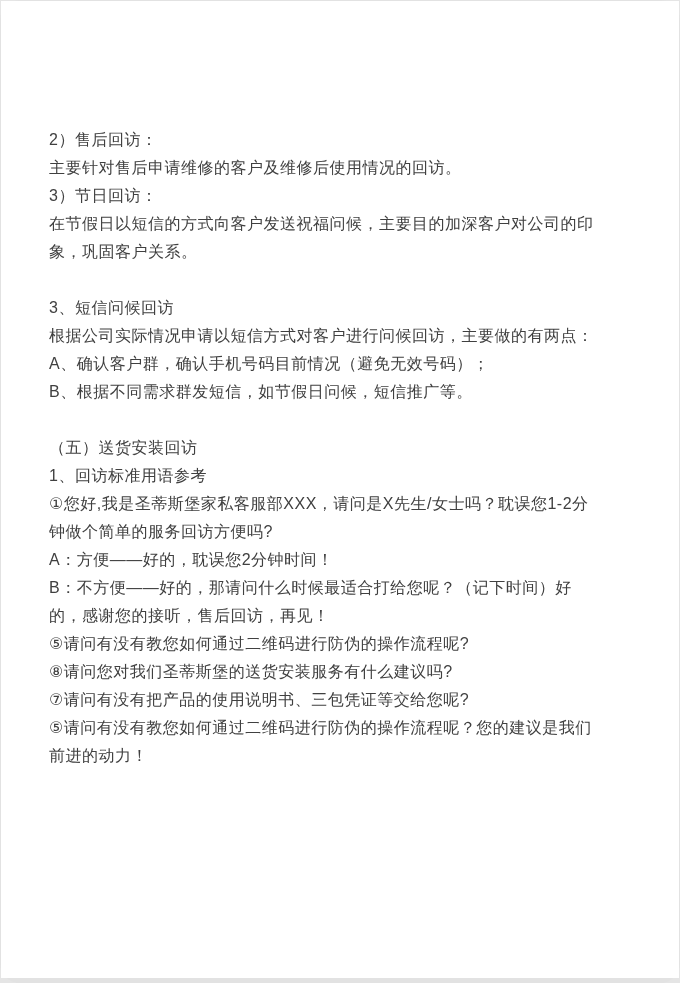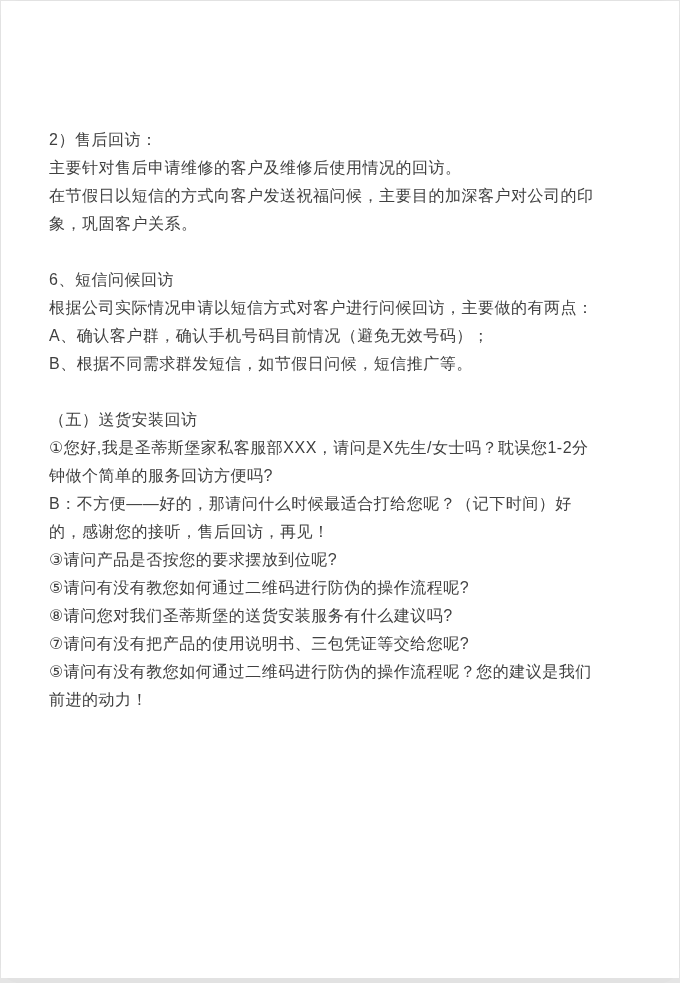--- a/index.html
+++ b/index.html
@@ -44,28 +44,30 @@
   }
 </style>
 </head>
 <body>
 
 <div class="viewport">
   <div class="page">
     <div class="content">
       <p>2）售后回访：</p>
       <p>主要针对售后申请维修的客户及维修后使用情况的回访。</p>
+      <p>3）节日回访：</p>
       <p>在节假日以短信的方式向客户发送祝福问候，主要目的加深客户对公司的印象，巩固客户关系。</p>
-      <p class="gap">6、短信问候回访</p>
+      <p class="gap">3、短信问候回访</p>
       <p>根据公司实际情况申请以短信方式对客户进行问候回访，主要做的有两点：</p>
       <p>A、确认客户群，确认手机号码目前情况（避免无效号码）；</p>
       <p>B、根据不同需求群发短信，如节假日问候，短信推广等。</p>
       <p class="gap">（五）送货安装回访</p>
+      <p>1、回访标准用语参考</p>
       <p>①您好,我是圣蒂斯堡家私客服部XXX，请问是X先生/女士吗？耽误您1-2分钟做个简单的服务回访方便吗?</p>
+      <p>A：方便——好的，耽误您2分钟时间！</p>
       <p>B：不方便——好的，那请问什么时候最适合打给您呢？（记下时间）好的，感谢您的接听，售后回访，再见！</p>
-      <p>③请问产品是否按您的要求摆放到位呢?</p>
       <p>⑤请问有没有教您如何通过二维码进行防伪的操作流程呢?</p>
       <p>⑧请问您对我们圣蒂斯堡的送货安装服务有什么建议吗?</p>
       <p>⑦请问有没有把产品的使用说明书、三包凭证等交给您呢?</p>
       <p>⑤请问有没有教您如何通过二维码进行防伪的操作流程呢？您的建议是我们前进的动力！</p>
     </div>
   </div>
 </div>
 
 </body></html>

